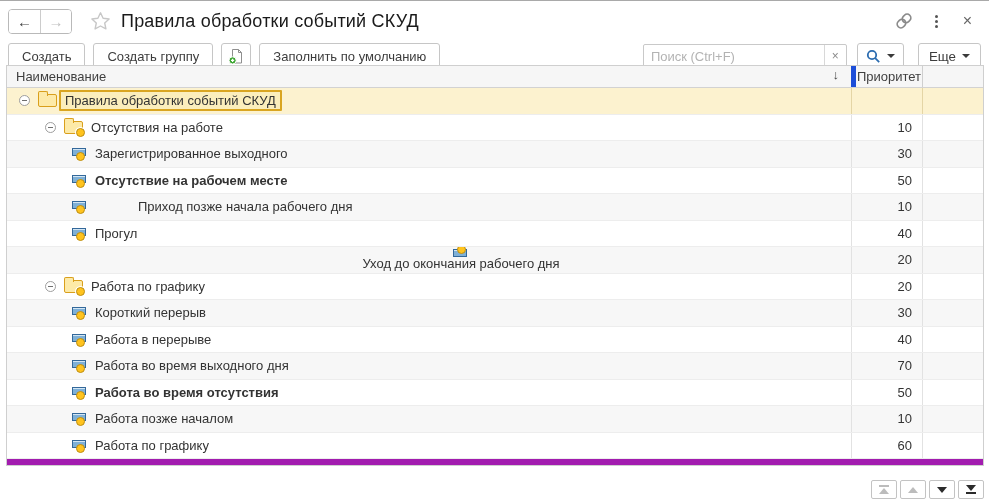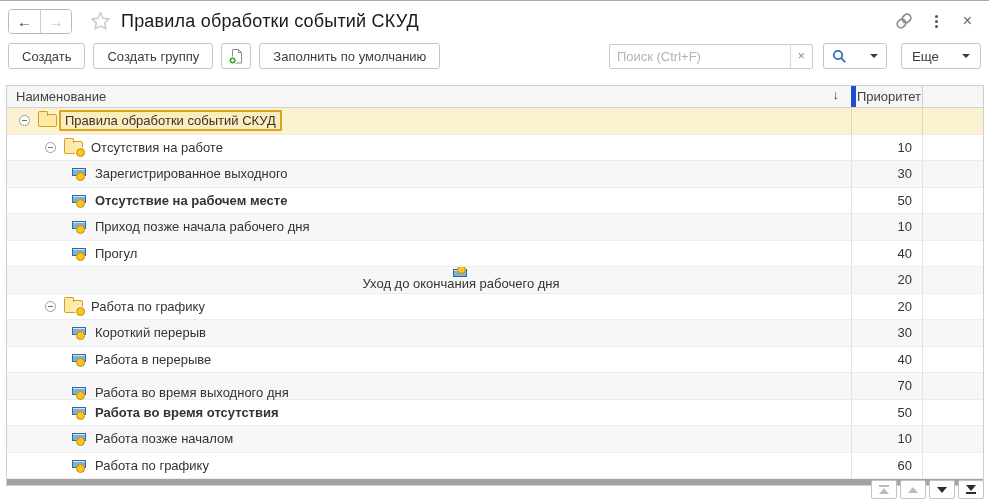--- a/index.html
+++ b/index.html
@@ -30,28 +30,28 @@
   .btn.iconbtn { padding:0 6px; }
   .tool-right { margin-left:auto; display:flex; align-items:center; margin-right:8px; }
   .searchbox { display:flex; height:25px; width:204px; border:1px solid #c9c9c9; border-radius:2px;
                background:#fff; align-items:stretch; }
   .searchbox input { border:none; outline:none; flex:1; font-size:13px; padding:0 7px;
                      font-family:"Liberation Sans", sans-serif; color:#ec4899; min-width:0; background:transparent; }
   .searchbox input::placeholder { color:#b3b3b3; opacity:1; }
   .clearseg { width:22px; border-left:1px solid #d8d8d8; display:flex; align-items:center; justify-content:center;
               color:#8a8a8a; font-size:12px; cursor:pointer; }
   .dropbtn { height:26px; border:1px solid #c6c6c6; border-radius:3px; background:#fff; display:flex;
-             align-items:center; gap:23px; padding:0 8px; margin-left:10px; cursor:pointer; }
+             align-items:center; gap:6px; padding:0 8px; margin-left:10px; cursor:pointer; }
   .dropbtn.more { margin-left:14px; padding:0 10px; color:#3c3c3c; }
   .tri-down-s { width:0; height:0; border-left:4px solid transparent; border-right:4px solid transparent;
                 border-top:4px solid #3a3a3a; }
 
   
-  .grid { position:absolute; left:6px; top:84px; width:978px; height:401px;
-          border:1px solid #cfcfcf; background:#a3a3a3; overflow:hidden; }
+  .grid { position:absolute; left:6px; top:64px; width:978px; height:401px;
+          border:1px solid #cfcfcf; background:#a21caf; overflow:hidden; }
   .ghead { display:flex; height:22px; background:#f6f6f6; border-bottom:1px solid #d2d2d2;
            color:#3f3f3f; font-size:13px; }
   .hname { flex:1; display:flex; align-items:center; padding-left:9px; position:relative; cursor:pointer; }
   .sortind { position:absolute; right:12px; top:1px; font-size:13px; color:#444; }
   .hprio { width:71px; border-left:5px solid #1d4ed8; display:flex; align-items:center;
            justify-content:center; cursor:pointer; }
   .hextra { width:61px; border-left:1px solid #cfcfcf; }
 
   .trow { display:flex; height:26.5px; border-bottom:1px solid #ededed; background:#fff; cursor:default; }
   .trow.alt { background:#f7f7f7; }
@@ -206,21 +206,21 @@
         </div>
         <div class="trow">
           <div class="cell cname" style="padding-left: 64px; font-weight: bold;">
             <span class="item-ic"></span>
             <span class="lbl">Отсутствие на рабочем месте</span>
           </div>
           <div class="cell cprio">50</div>
           <div class="cell cextra"></div>
         </div>
         <div class="trow alt">
-          <div class="cell cname" style="padding-left: 64px;">
+          <div class="cell cname" style="padding-left: 64px; gap: 43px;">
             <span class="item-ic"></span>
             <span class="lbl">Приход позже начала рабочего дня</span>
           </div>
           <div class="cell cprio">10</div>
           <div class="cell cextra"></div>
         </div>
         <div class="trow">
           <div class="cell cname" style="padding-left: 64px;">
             <span class="item-ic"></span>
             <span class="lbl">Прогул</span>
@@ -255,21 +255,21 @@
         </div>
         <div class="trow">
           <div class="cell cname" style="padding-left: 64px;">
             <span class="item-ic"></span>
             <span class="lbl">Работа в перерыве</span>
           </div>
           <div class="cell cprio">40</div>
           <div class="cell cextra"></div>
         </div>
         <div class="trow alt">
-          <div class="cell cname" style="padding-left: 64px; margin-top: 7px;">
+          <div class="cell cname" style="padding-left: 64px;">
             <span class="item-ic"></span>
             <span class="lbl">Работа во время выходного дня</span>
           </div>
           <div class="cell cprio">70</div>
           <div class="cell cextra"></div>
         </div>
         <div class="trow">
           <div class="cell cname" style="padding-left: 64px; font-weight: bold;">
             <span class="item-ic"></span>
             <span class="lbl">Работа во время отсутствия</span>

